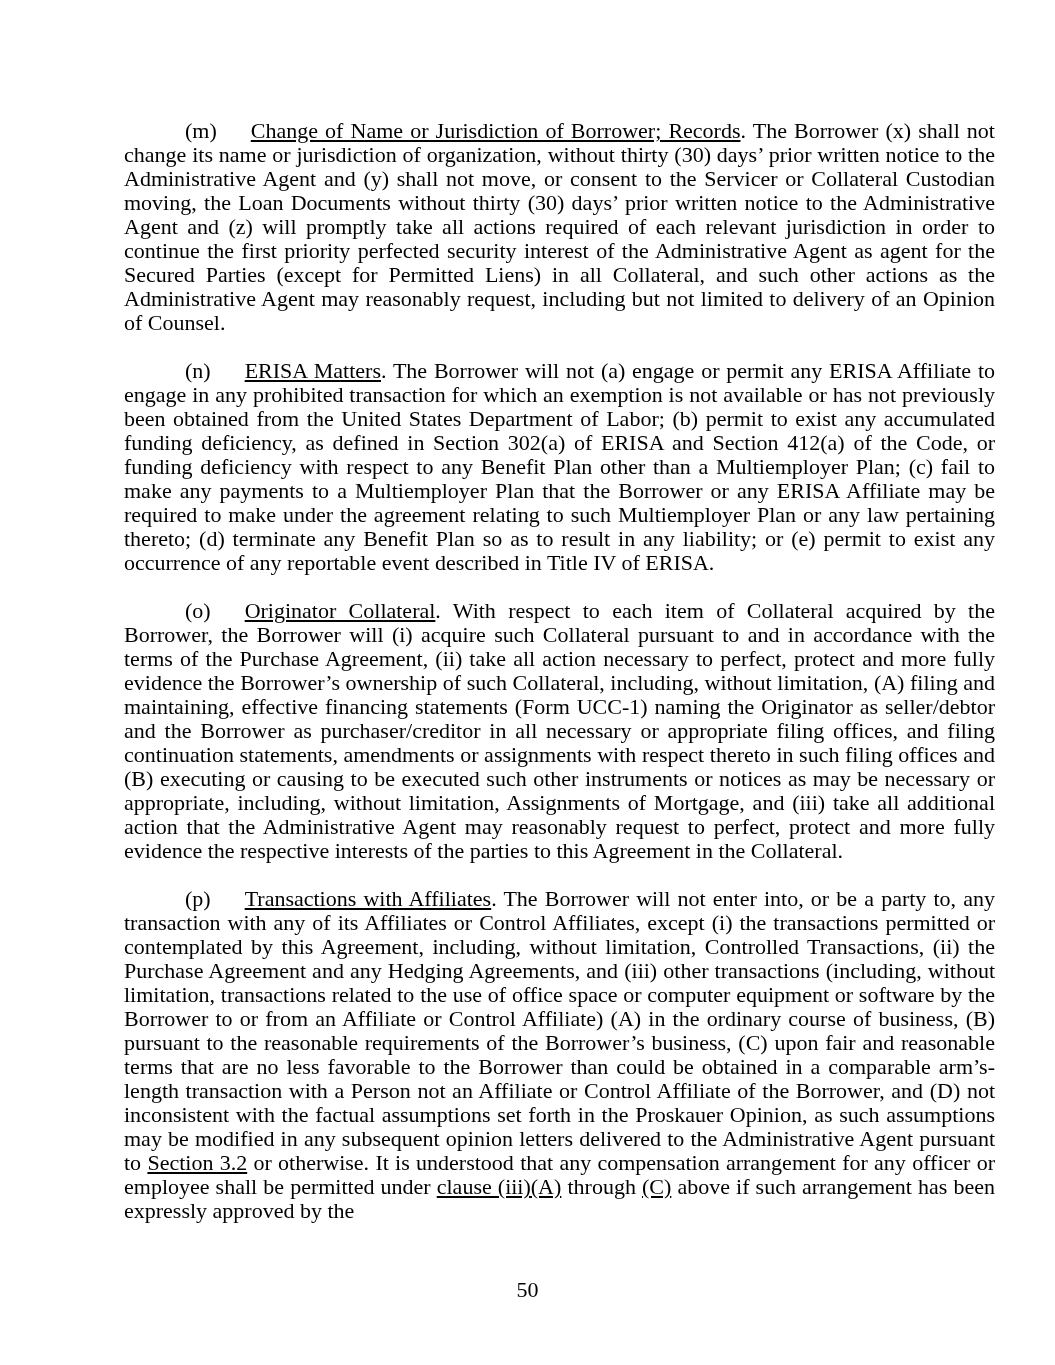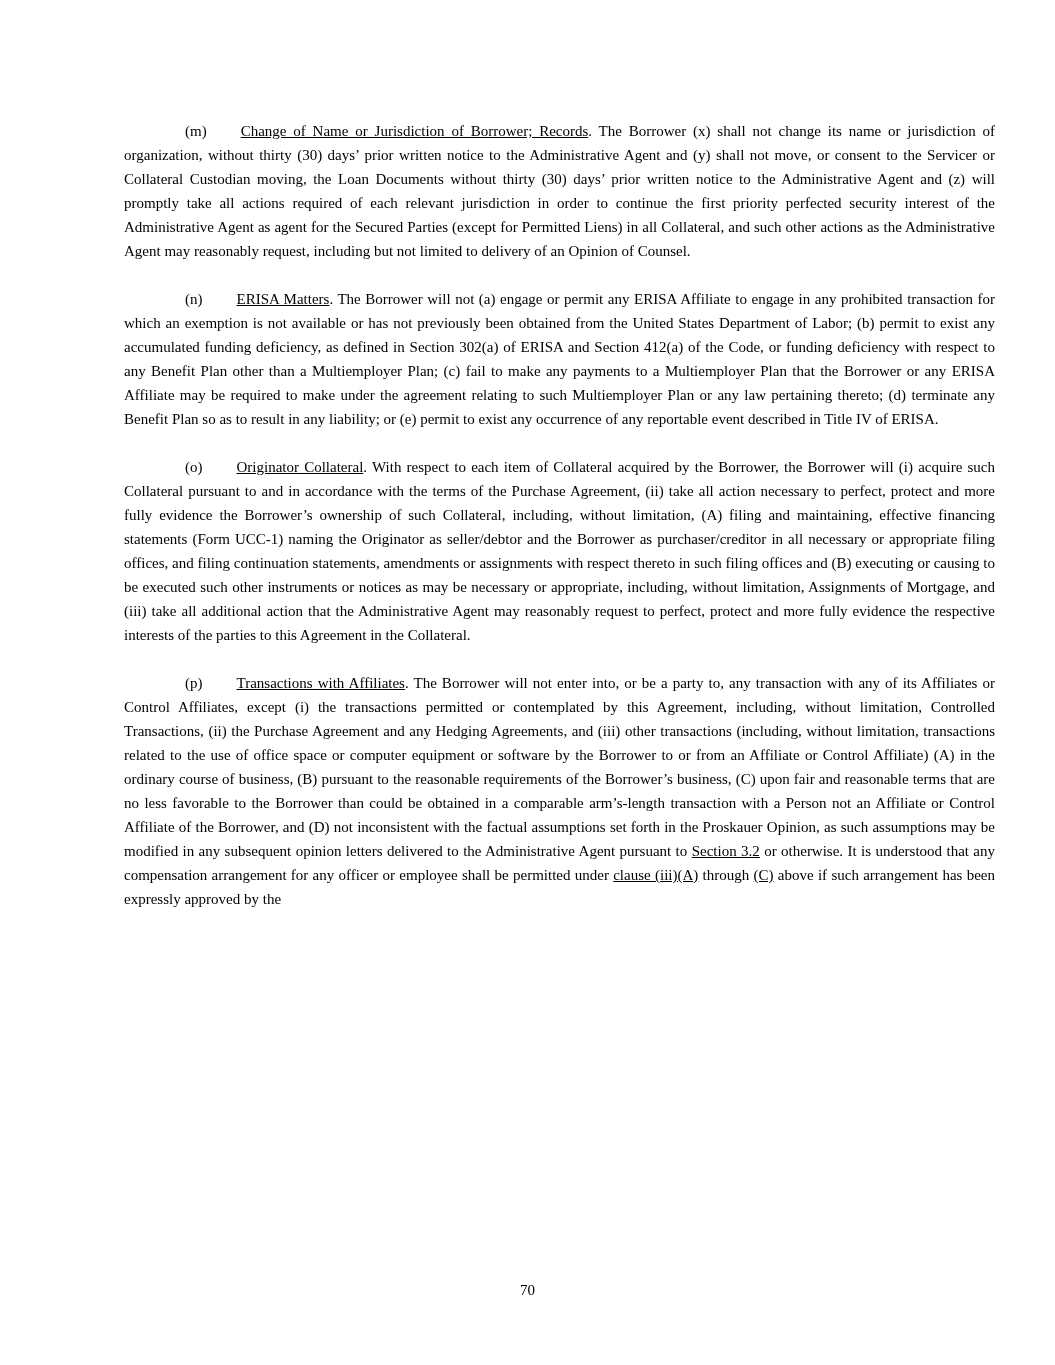--- a/index.html
+++ b/index.html
@@ -7,21 +7,21 @@
     padding: 0;
     background: #ffffff;
   }
   .page {
     position: relative;
     width: 1055px;
     height: 1365px;
     background: #ffffff;
     color: #000000;
     font-family: "Liberation Serif", serif;
-    font-size: 15px;
+    font-size: 22px;
     line-height: 24px;
     box-sizing: border-box;
     padding: 119px 60px 0 124px;
     overflow: hidden;
   }
   .para {
     margin: 0 0 24px 0;
     text-align: justify;
     text-indent: 61px;
   }
@@ -44,14 +44,14 @@
 </head>
 <body>
 
 <div class="page">
   <div>
       <p class="para"><span>(m)</span><span class="tab"></span><span class="heading">Change of Name or Jurisdiction of Borrower; Records</span><span>.  The Borrower (x) shall not change its name or jurisdiction of organization, without thirty (30) days’ prior written notice to the Administrative Agent and (y) shall not move, or consent to the Servicer or Collateral Custodian moving, the Loan Documents without thirty (30) days’ prior written notice to the Administrative Agent and (z) will promptly take all actions required of each relevant jurisdiction in order to continue the first priority perfected security interest of the Administrative Agent as agent for the Secured Parties (except for Permitted Liens) in all Collateral, and such other actions as the Administrative Agent may reasonably request, including but not limited to delivery of an Opinion of Counsel.</span></p>
       <p class="para"><span>(n)</span><span class="tab"></span><span class="heading">ERISA Matters</span><span>.  The Borrower will not (a) engage or permit any ERISA Affiliate to engage in any prohibited transaction for which an exemption is not available or has not previously been obtained from the United States Department of Labor; (b) permit to exist any accumulated funding deficiency, as defined in Section 302(a) of ERISA and Section 412(a) of the Code, or funding deficiency with respect to any Benefit Plan other than a Multiemployer Plan; (c) fail to make any payments to a Multiemployer Plan that the Borrower or any ERISA Affiliate may be required to make under the agreement relating to such Multiemployer Plan or any law pertaining thereto; (d) terminate any Benefit Plan so as to result in any liability; or (e) permit to exist any occurrence of any reportable event described in Title IV of ERISA.</span></p>
       <p class="para"><span>(o)</span><span class="tab"></span><span class="heading">Originator Collateral</span><span>.  With respect to each item of Collateral acquired by the Borrower, the Borrower will (i) acquire such Collateral pursuant to and in accordance with the terms of the Purchase Agreement, (ii) take all action necessary to perfect, protect and more fully evidence the Borrower’s ownership of such Collateral, including, without limitation, (A) filing and maintaining, effective financing statements (Form UCC-1) naming the Originator as seller/debtor and the Borrower as purchaser/creditor in all necessary or appropriate filing offices, and filing continuation statements, amendments or assignments with respect thereto in such filing offices and (B) executing or causing to be executed such other instruments or notices as may be necessary or appropriate, including, without limitation, Assignments of Mortgage, and (iii) take all additional action that the Administrative Agent may reasonably request to perfect, protect and more fully evidence the respective interests of the parties to this Agreement in the Collateral.</span></p>
       <p class="para"><span>(p)</span><span class="tab"></span><span class="heading">Transactions with Affiliates</span><span>.  The Borrower will not enter into, or be a party to, any transaction with any of its Affiliates or Control Affiliates, except (i) the transactions permitted or contemplated by this Agreement, including, without limitation, Controlled Transactions, (ii) the Purchase Agreement and any Hedging Agreements, and (iii) other transactions (including, without limitation, transactions related to the use of office space or computer equipment or software by the Borrower to or from an Affiliate or Control Affiliate) (A) in the ordinary course of business, (B) pursuant to the reasonable requirements of the Borrower’s business, (C) upon fair and reasonable terms that are no less favorable to the Borrower than could be obtained in a comparable arm’s-length transaction with a Person not an Affiliate or Control Affiliate of the Borrower, and (D) not inconsistent with the factual assumptions set forth in the Proskauer Opinion, as such assumptions may be modified in any subsequent opinion letters delivered to the Administrative Agent pursuant to </span><span class="uline">Section 3.2</span><span> or otherwise.  It is understood that any compensation arrangement for any officer or employee shall be permitted under </span><span class="uline">clause (iii)(A)</span><span> through </span><span class="uline">(C)</span><span> above if such arrangement has been expressly approved by the</span></p>
     </div>
-  <div class="page-number">70</div>
+  <div class="page-number">50</div>
 </div>
 
 </body></html>

